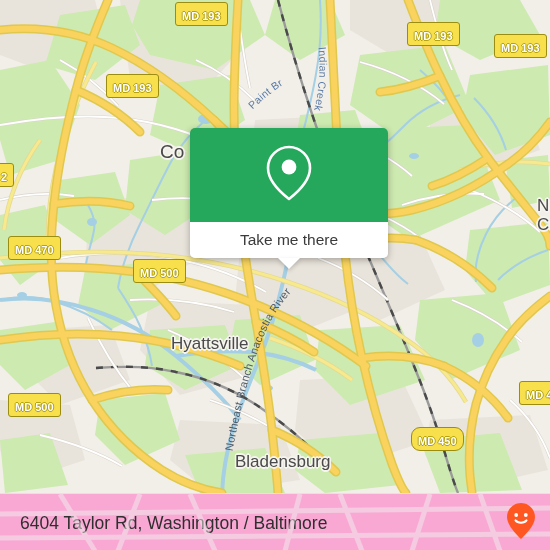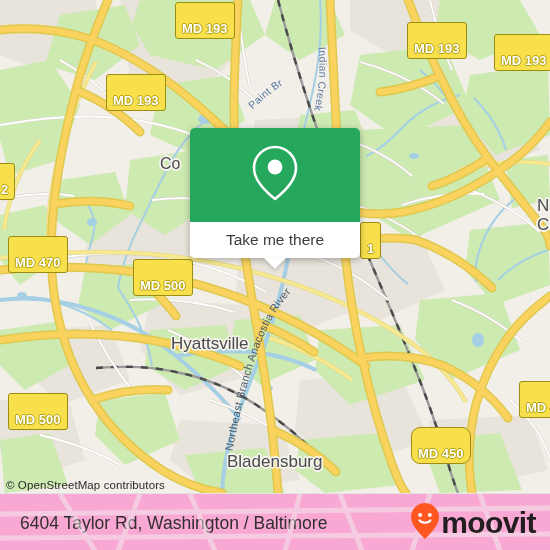--- a/index.html
+++ b/index.html
@@ -43,24 +43,24 @@
     z-index: 12;
   }
 
   
   .shield {
     position: absolute;
     background: #f7e04b;
     border: 1.5px solid #9b8c12;
     border-radius: 3px;
     color: #ffffff;
-    font-size: 13px;
+    font-size: 11px;
     font-weight: bold;
     font-family: "Liberation Sans", sans-serif;
-    padding: 19px 6px 2px 6px;
+    padding: 6px 6px 2px 6px;
     line-height: 14px;
     white-space: nowrap;
     text-shadow: -1px 0 #b5a310, 1px 0 #b5a310, 0 -1px #b5a310, 0 1px #b5a310;
     z-index: 14;
   }
 
   
   .watertext {
     fill: #5a7ba6;
     font-size: 10.5px;
@@ -71,21 +71,21 @@
     fill: #4d5b6b;
     font-size: 11px;
     font-family: "Liberation Sans", sans-serif;
     letter-spacing: .2px;
   }
 
   
   .card {
     position: absolute;
     left: 190px; top: 128px;
-    width: 170px; height: 130px;
+    width: 198px; height: 130px;
     border-radius: 5px;
     box-shadow: 0 2px 7px rgba(0,0,0,0.30);
     overflow: visible;
     z-index: 20;
   }
   .card-top {
     width: 100%; height: 94px;
     background: #25a85c;
     border-radius: 5px 5px 0 0;
     display: flex; align-items: center; justify-content: center;
@@ -387,39 +387,38 @@
         </text>
         <text class="watertext">
           <textPath href="#p-paint" startOffset="2%">Paint Br</textPath>
         </text>
         <text class="rivertext">
           <textPath href="#p-neb" startOffset="2%">Northeast Branch Anacostia River</textPath>
         </text>
       </g>
     </svg>
 
-    <div class="place" style="left:160px; top:142px; font-size:16px;margin-top:12px;">Co</div>
+    <div class="place" style="left:160px; top:142px; font-size:19px;">Co</div>
     <div class="place" style="left:171px; top:334px;">Hyattsville</div>
-    <div class="place" style="left:199px; top:452px;padding-left:28px;">Bladensburg</div>
+    <div class="place" style="left:207px; top:452px;padding-left:28px;">Bladensburg</div>
     <div class="place" style="left:537px; top:196px;">N
 Car</div>
 
     <div class="shield" style="left:175px; top:2px;">MD 193</div>
     <div class="shield" style="left:106px; top:74px;">MD 193</div>
     <div class="shield" style="left:407px; top:22px;">MD 193</div>
     <div class="shield" style="left:494px; top:34px;">MD 193</div>
     <div class="shield" style="left:-6px; top:163px;">2</div>
     <div class="shield" style="left:8px; top:236px;">MD 470</div>
     <div class="shield" style="left:133px; top:259px;">MD 500</div>
     <div class="shield" style="left:8px; top:393px;">MD 500</div>
     <div class="shield" style="left:519px; top:381px;">MD 43</div>
     <div class="shield" style="left:411px; top:427px;border-radius:9px;">MD 450</div>
     <div class="shield" style="left:360px; top:222px;">1</div>
 
-    <div class="attrib">© OpenStreetMap contributors</div>
   </div>
 
   <div class="card">
     <div class="card-top">
       <span>
         <svg width="54" height="60" viewBox="0 0 54 60" fill="none">
           <path d="M27 4 C15.4 4 6 13.4 6 25 C6 38 20 50.5 27 56 C34 50.5 48 38 48 25 C48 13.4 38.6 4 27 4 Z" stroke="#ffffff" stroke-width="2.6" fill="none" stroke-linejoin="round"></path>
           <circle cx="27" cy="24" r="7.4" fill="#ffffff"></circle>
         </svg>
       </span>
@@ -449,17 +448,16 @@
 
     <div class="brand">
       <span>
         <svg width="30" height="38" viewBox="0 0 30 38">
           <path d="M15 1 C7.3 1 1 7.3 1 15 C1 23.5 11 33 15 37 C19 33 29 23.5 29 15 C29 7.3 22.7 1 15 1 Z" fill="#ff5722"></path>
           <circle cx="10.2" cy="13" r="1.9" fill="#ffffff"></circle>
           <circle cx="19.8" cy="13" r="1.9" fill="#ffffff"></circle>
           <path d="M9.5 18.4 C11.6 21.4 18.4 21.4 20.5 18.4" stroke="#ffffff" stroke-width="2" fill="none" stroke-linecap="round"></path>
         </svg>
       </span>
-      <span class="brand-word">moovit</span>
     </div>
   </div>
 
 </div>
 
 </body></html>

